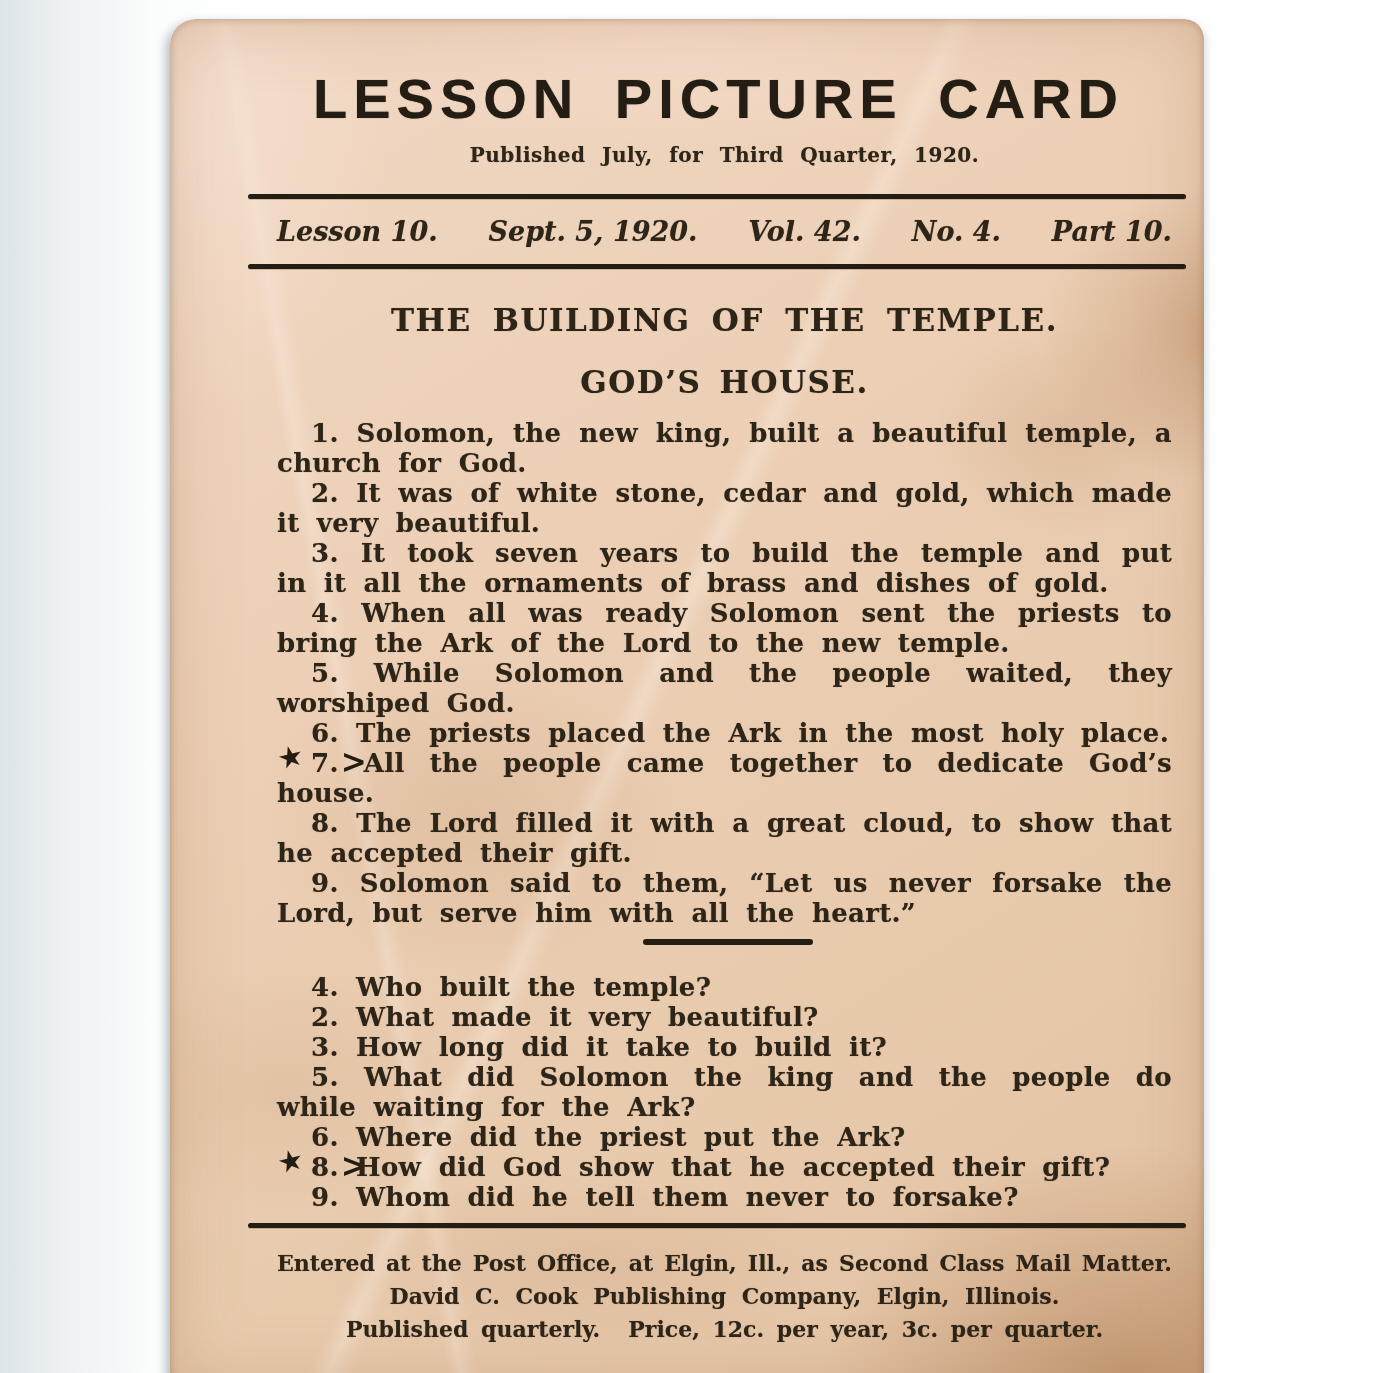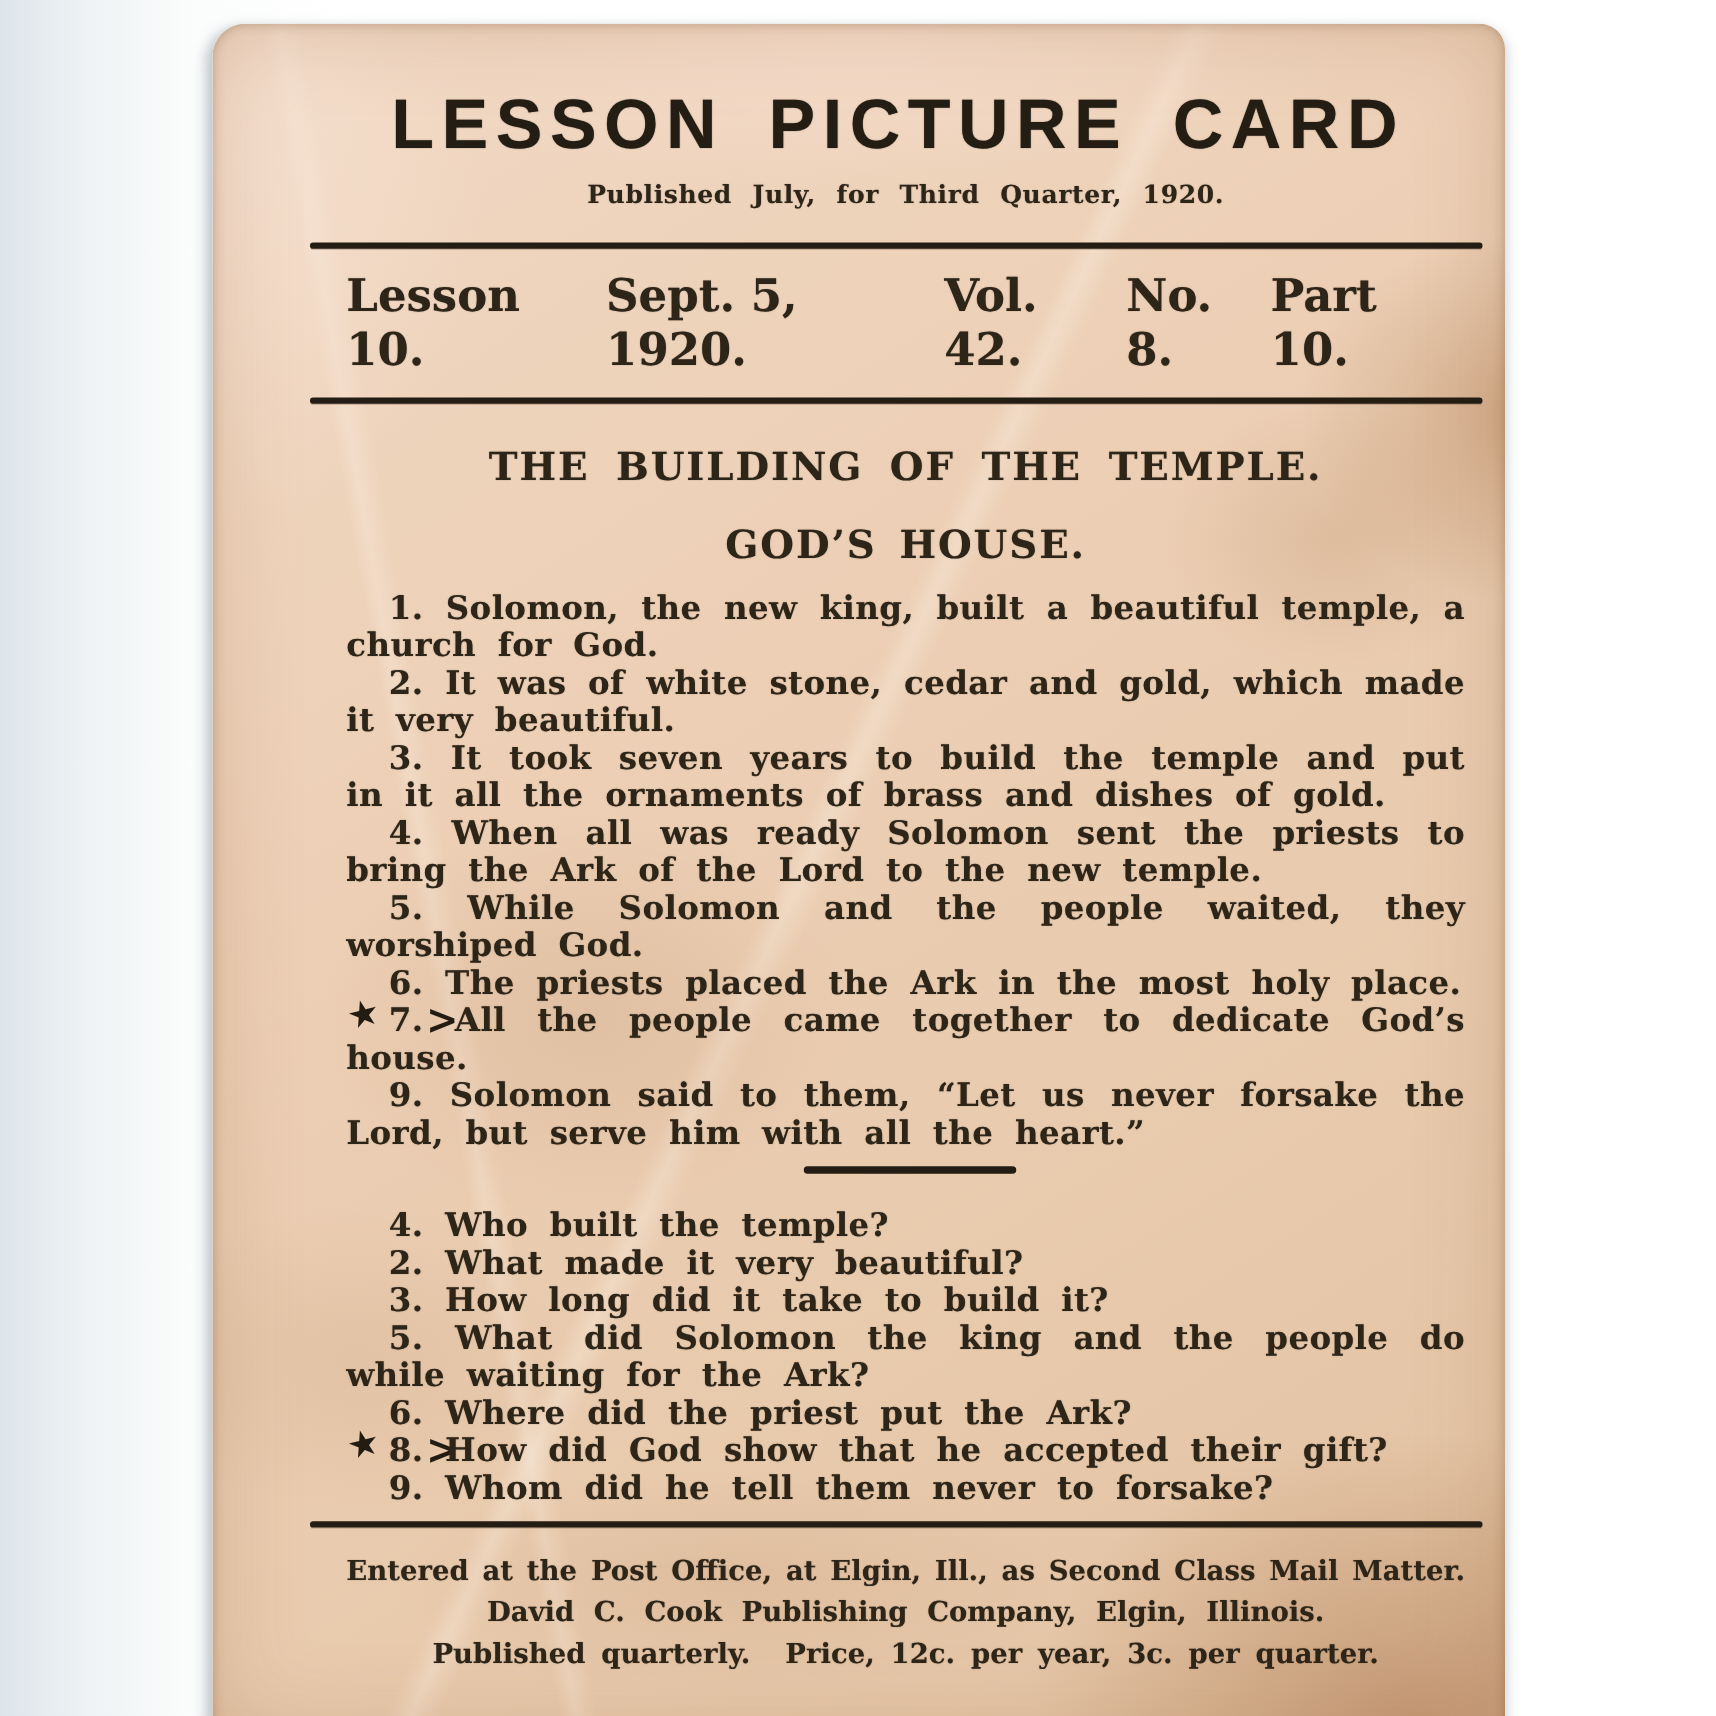--- a/index.html
+++ b/index.html
@@ -33,21 +33,21 @@
   .content{position:absolute;left:107px;top:0;width:895px;color:#2e2519;}
   .ink{color:#2e2519;text-shadow:0 0 1px rgba(62,47,30,0.45);}
   .masthead{
     margin:52px 0 0 -12px;text-align:center;
     font-family:"Liberation Sans",sans-serif;font-weight:bold;font-size:56px;line-height:1;
     letter-spacing:6px;word-spacing:14px;color:#241d13;text-shadow:0 0 1px rgba(40,30,18,0.6);
   }
   .publine{margin-top:17px;text-align:center;font-weight:bold;font-size:20px;line-height:1.15;word-spacing:9px;letter-spacing:0.5px;}
   .rule{height:5px;background:#241d14;margin-left:-29px;width:938px;border-radius:3px;box-shadow:0 1px 0 rgba(120,90,60,0.3);}
   .rule-top{margin-top:27px;}
-  .issue-row{margin-top:17px;display:flex;justify-content:flex-start;font-weight:bold;font-size:36px;line-height:1.2;}
+  .issue-row{margin-top:17px;display:flex;justify-content:space-between;font-weight:bold;font-size:27px;line-height:1.2;font-style:italic;}
   .rule-issue{margin-top:16px;}
   .lesson-title{margin:33px 0 1px;text-align:center;font-size:31px;line-height:1.2;font-weight:bold;letter-spacing:1.5px;word-spacing:9px;}
   .lesson-subtitle{margin:24px 0 0;text-align:center;font-size:31px;line-height:1.2;font-weight:bold;letter-spacing:1.5px;word-spacing:6px;}
   .statements{margin-top:17px;}
   .bodytext{
     margin:0;font-weight:bold;font-size:26px;line-height:30px;
     text-align:justify;text-indent:34px;word-spacing:8px;letter-spacing:0.3px;position:relative;
   }
   .divider-short{margin:11px 0 0 366px;width:170px;height:6px;background:#241d14;border-radius:3px;}
   .questions{margin-top:27px;}
@@ -70,39 +70,40 @@
 
     <div class="masthead">LESSON PICTURE CARD</div>
     <div class="publine">Published July, for Third Quarter, 1920.</div>
 
     <div class="rule rule-top"></div>
 
     <div class="issue-row">
       <span>Lesson 10.</span>
       <span>Sept. 5, 1920.</span>
       <span>Vol. 42.</span>
-      <span>No. 8.</span>
+      <span>No. 4.</span>
       <span>Part 10.</span>
     </div>
 
     <div class="rule rule-issue"></div>
 
     <div class="lesson-title">THE BUILDING OF THE TEMPLE.</div>
     <div class="lesson-subtitle">GOD’S HOUSE.</div>
 
     <div class="statements">
       <p class="bodytext">1. Solomon, the new king, built a beautiful temple, a church for God.</p>
       <p class="bodytext">2. It was of white stone, cedar and gold, which made it very beautiful.</p>
       <p class="bodytext">3. It took seven years to build the temple and put in it all the ornaments of brass and dishes of gold.</p>
       <p class="bodytext">4. When all was ready Solomon sent the priests to bring the Ark of the Lord to the new temple.</p>
       <p class="bodytext">5. While Solomon and the people waited, they worshiped God.</p>
       <p class="bodytext">6. The priests placed the Ark in the most holy place.</p>
       <p class="bodytext">
         <span class="margin-mark"><span class="star-glyph">★</span><span class="arrow-glyph">&gt;</span></span><span>7. All the people came together to dedicate God’s house.</span>
       </p>
+      <p class="bodytext">8. The Lord filled it with a great cloud, to show that he accepted their gift.</p>
       <p class="bodytext">9. Solomon said to them, “Let us never forsake the Lord, but serve him with all the heart.”</p>
     </div>
 
     <div class="divider-short"></div>
 
     <div class="questions">
       <p class="bodytext">4. Who built the temple?</p>
       <p class="bodytext">2. What made it very beautiful?</p>
       <p class="bodytext">3. How long did it take to build it?</p>
       <p class="bodytext">5. What did Solomon the king and the people do while waiting for the Ark?</p>

